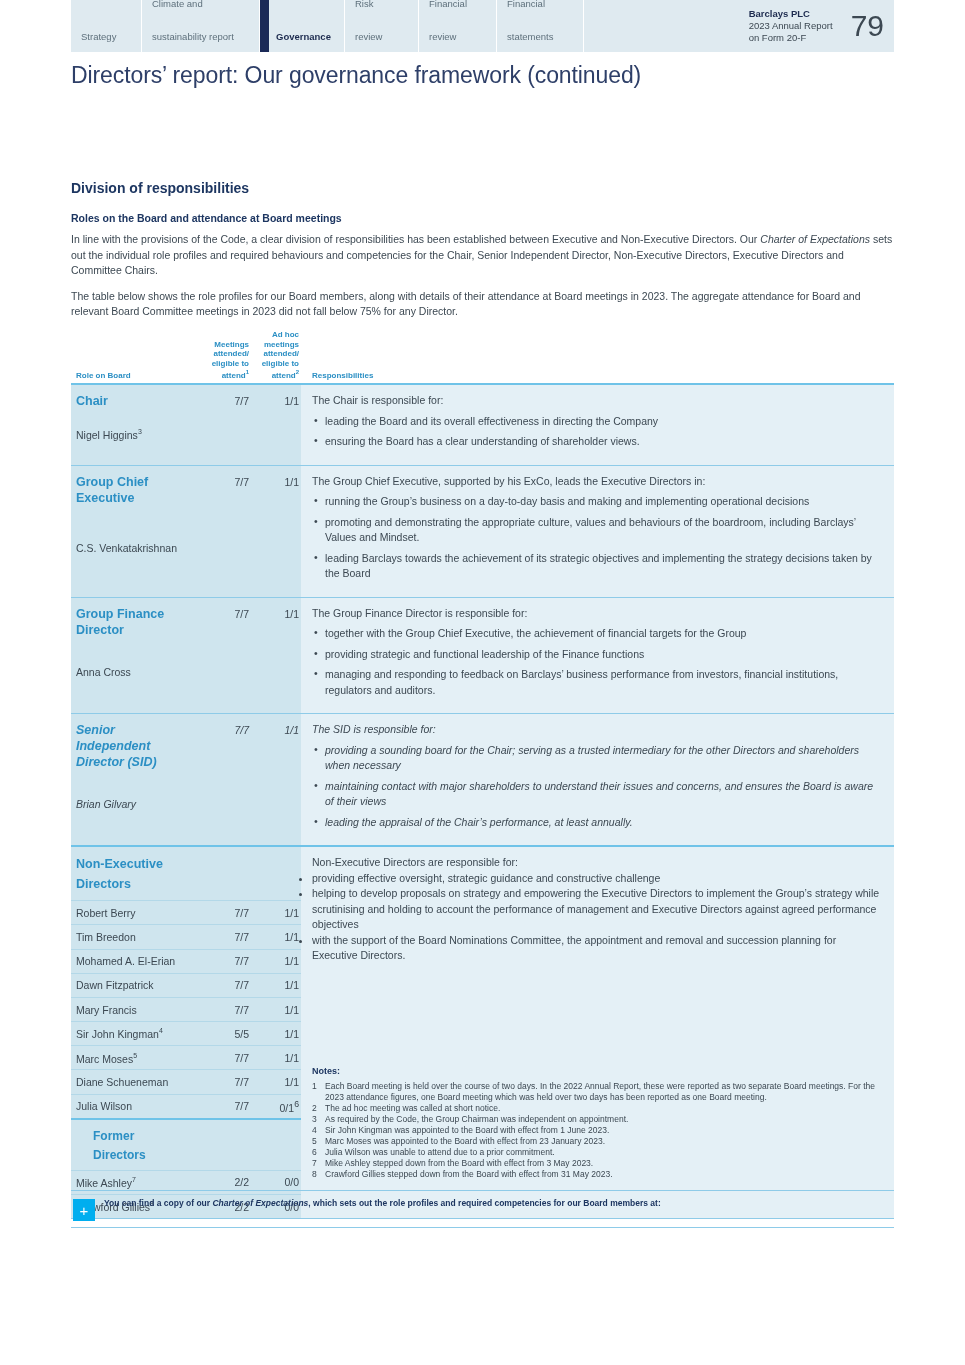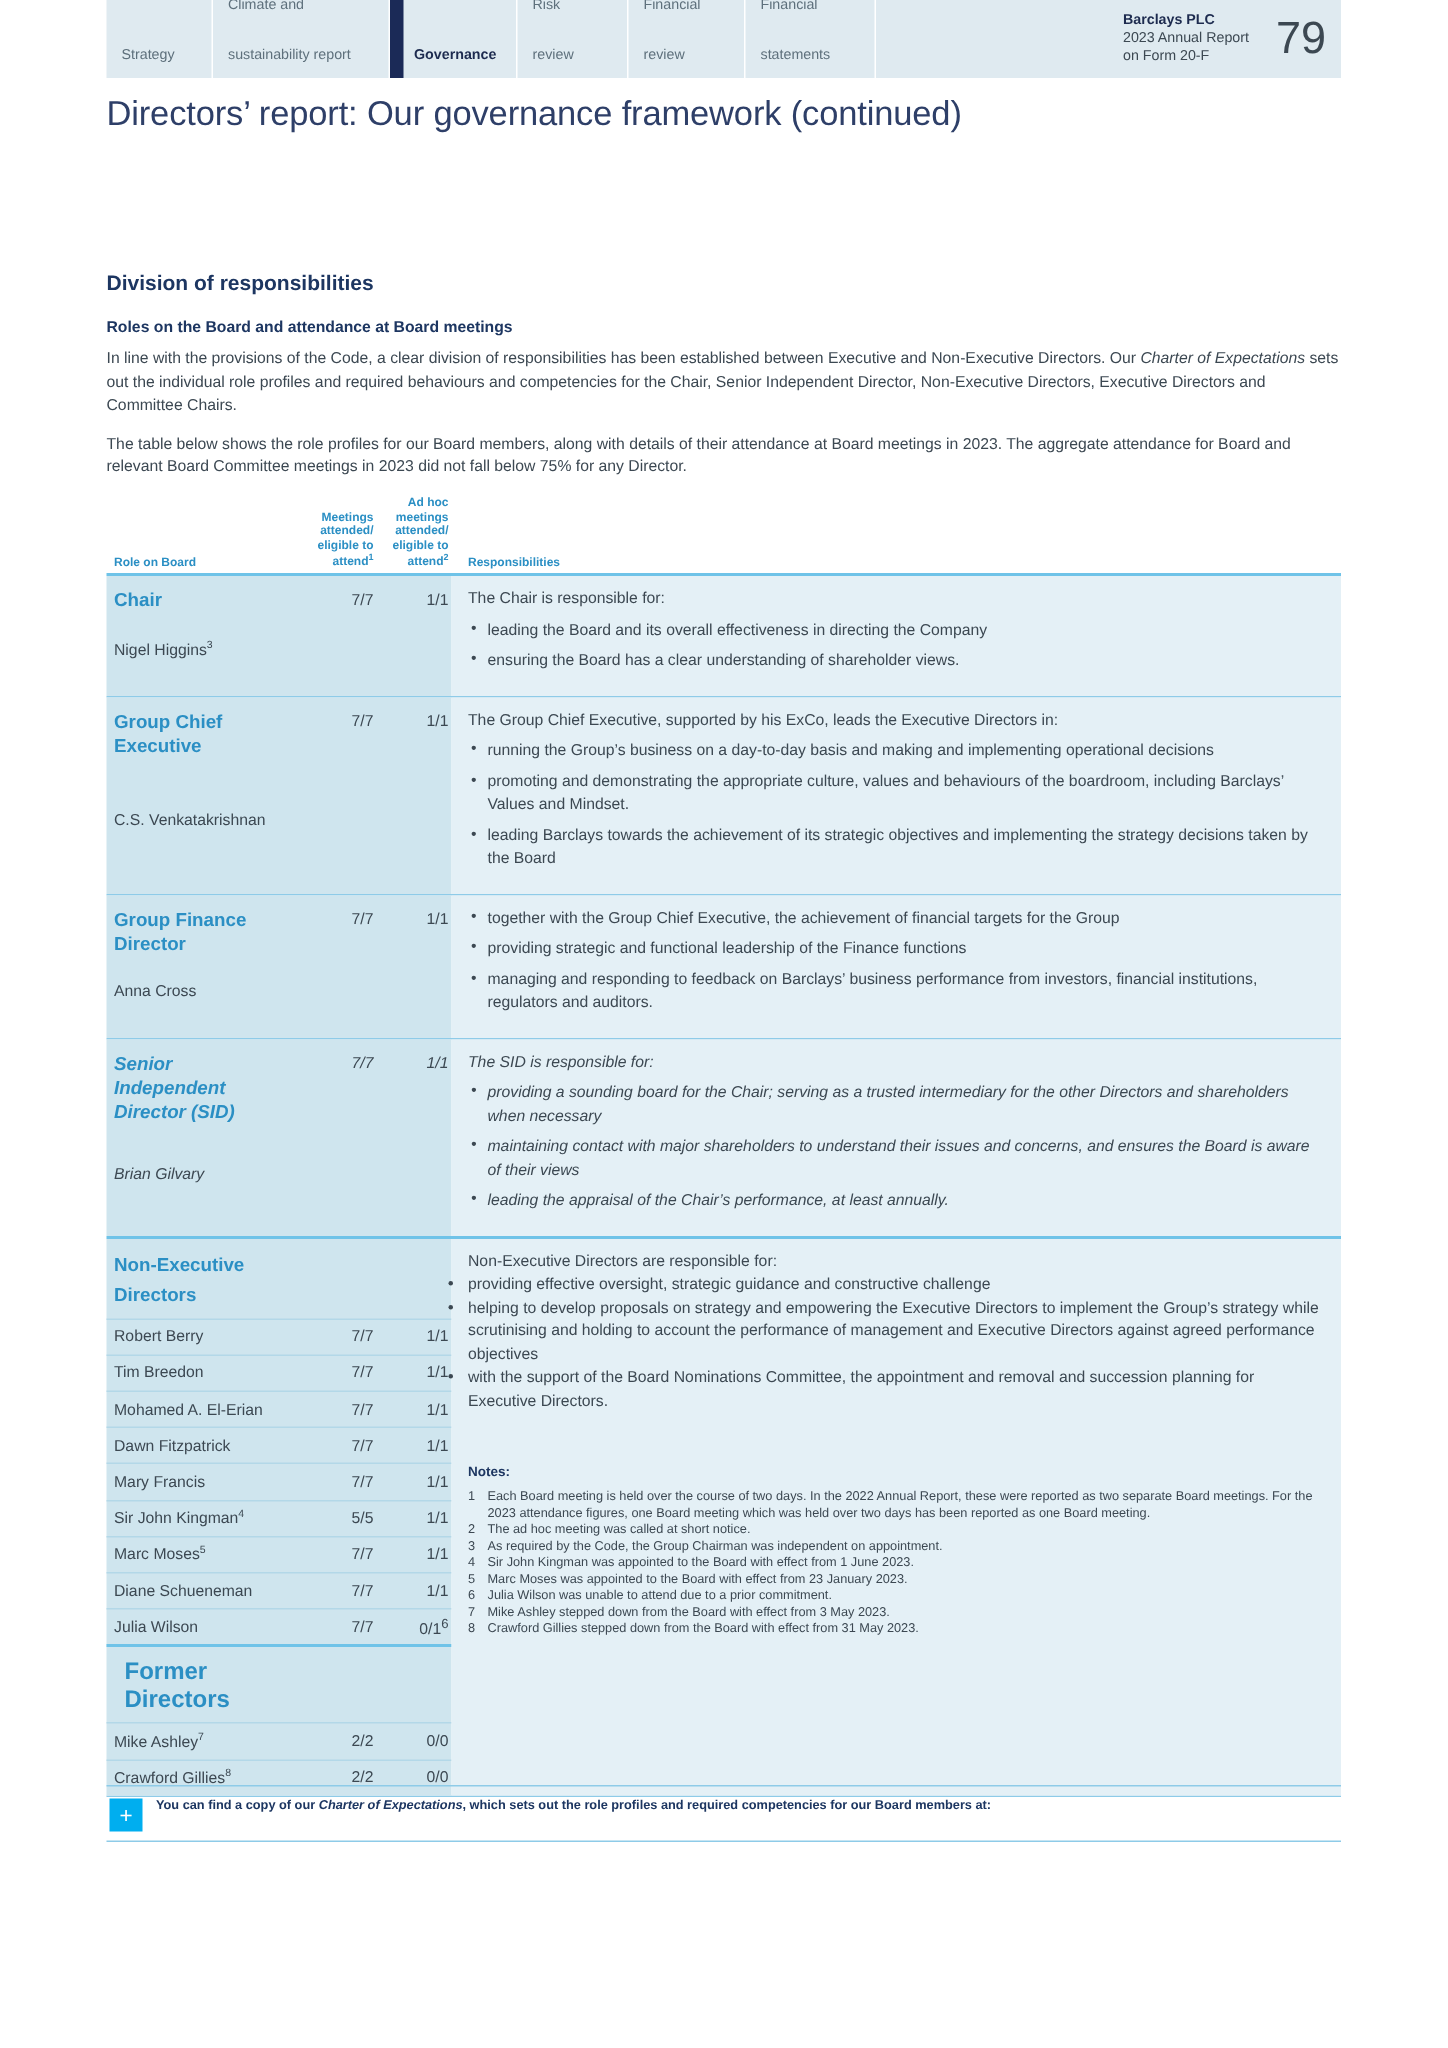--- a/index.html
+++ b/index.html
@@ -134,29 +134,29 @@
     border-top: 1px solid #b3d8e8; padding-left: 5px;
   }
   .nm-name { flex: 1; font-size: 10.5px; color: #3c4852; }
   .nm-meet { width: 58px; text-align: right; font-size: 10.5px; color: #3c4852; }
   .nm-adhoc { width: 52px; text-align: right; padding-right: 2px; font-size: 10.5px; color: #3c4852; }
   .ned-right {
     flex: 1; background: #e4f0f6; padding: 8px 14px 10px 11px;
     font-size: 10.5px; line-height: 15.5px; color: #3c4852;
     position: relative;
   }
-  .notes-block { margin-top: 32px; }
+  .notes-block { margin-top: 100px; }
   .notes-title { font-size: 9px; font-weight: bold; color: #1d3661; margin-bottom: 2px; }
   .note-item { display: flex; font-size: 8.5px; line-height: 11px; color: #3c4852; }
   .note-num { width: 13px; flex-shrink: 0; }
   .note-txt { flex: 1; }
 
   .former-head {
-    font-size: 16px; font-weight: bold; color: #2b8fc4; line-height: 19px;
-    padding: 7px 5px 5px 12px; border-top: 2px solid #6fc3e8;
+    font-size: 12px; font-weight: bold; color: #2b8fc4; line-height: 19px;
+    padding: 7px 5px 5px 22px; border-top: 2px solid #6fc3e8;
   }
 
   
   .linkbox {
     position: absolute; left: 71px; top: 1190px; width: 823px;
     display: flex; align-items: flex-start;
     border-top: 1px solid #8ecbe8; border-bottom: 1px solid #8ecbe8;
     padding: 6px 0 6px 0;
   }
   .plus-btn {
@@ -284,20 +284,21 @@
     <div class="trow">
       <div class="cell-left">
         <div class="role-title">Group Finance Director</div>
         <div class="role-nums">
           <div class="num-meet">7/7</div>
           <div class="num-adhoc">1/1</div>
         </div>
         <div class="role-person">Anna Cross</div>
       </div>
       <div class="cell-resp">
+        <div class="lead">The Group Finance Director is responsible for:</div>
         <ul>
               <li>together with the Group Chief Executive, the achievement of financial targets for the Group</li>
               <li>providing strategic and functional leadership of the Finance functions</li>
               <li>managing and responding to feedback on Barclays’ business performance from investors, financial institutions, regulators and auditors.</li>
             </ul>
       </div>
     </div>
     <div class="trow">
       <div class="cell-left">
         <div class="role-title">Senior Independent Director (SID)</div>

